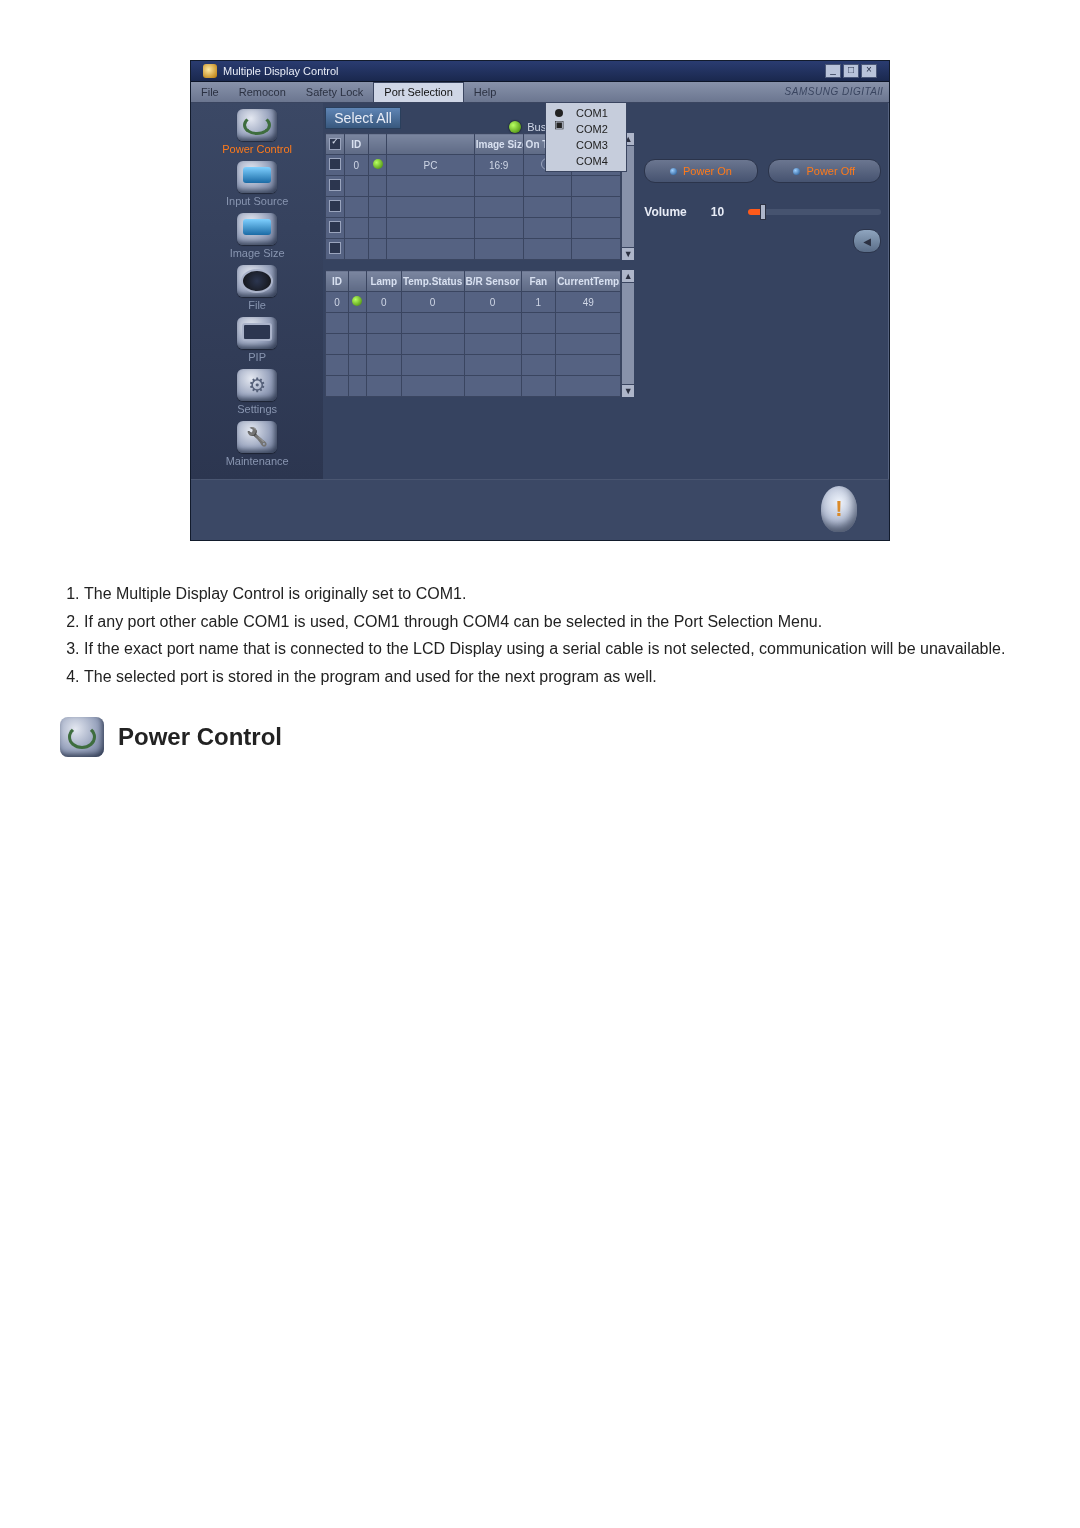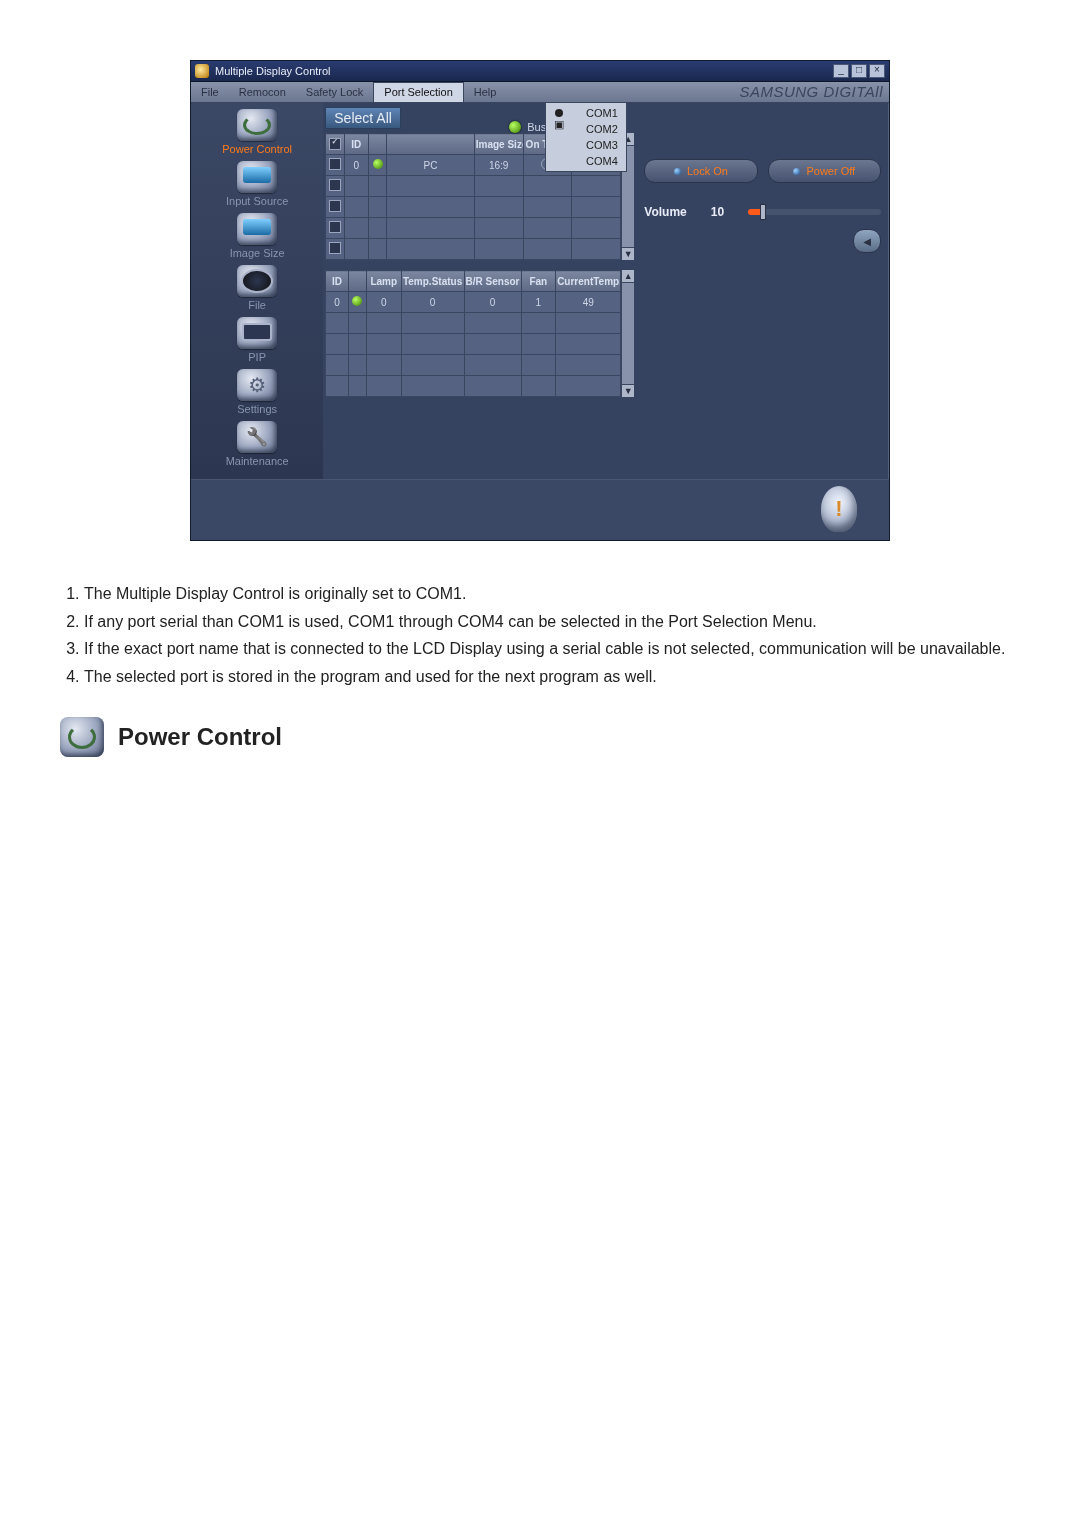--- a/index.html
+++ b/index.html
@@ -20,21 +20,21 @@
     border: 1px solid #121b2c;
     box-shadow: 0 0 0 1px #55627f inset;
     font-size: 11px;
     color: #cfd6e6;
   }
   .titlebar {
     height: 20px;
     background: linear-gradient(#2a3c71, #1a284e);
     display: flex;
     align-items: center;
-    padding: 0 4px;
+    padding: 0 12px;
     border-bottom: 1px solid #0d1528;
   }
   .titlebar .app-icon {
     width: 14px; height:14px;
     background: radial-gradient(circle at 40% 40%, #ffe9a0, #b57400);
     border-radius: 3px;
     margin-right: 6px;
   }
   .titlebar .title { flex: 1; color: #e8ecf6; }
   .titlebar .win-btns { display:flex; gap:2px; }
@@ -51,33 +51,33 @@
   }
   .menubar .menu-item {
     padding: 0 10px; color: #2b3142; line-height:20px; height:20px;
   }
   .menubar .menu-item.open {
     background: #cfd6e6; color:#111; border:1px solid #3a4560; border-bottom:none;
     height:19px; line-height:19px;
   }
   .brand {
     position:absolute; right:6px; top:0; height:32px; line-height:20px;
-    font-size:15px; color:#3a4560; font-style:italic; letter-spacing:0.5px;
+    font-size:10px; color:#3a4560; font-style:italic; letter-spacing:0.5px;
   }
   .dropdown {
     position: absolute;
     left: 354px; top: 20px;
     background: #c6cddc;
     border: 1px solid #3a4560;
     padding: 2px 0;
     z-index: 5;
     width: 80px;
   }
   .dropdown .dd-item {
-    display:flex; align-items:center; gap:22px;
+    display:flex; align-items:center; gap:12px;
     padding: 2px 8px; color:#222;
   }
   .dropdown .dd-item .dot {
     width:10px; height:10px; border-radius:50%; background:transparent;
   }
   .dropdown .dd-item.sel .dot::before {
     content:""; display:block; width:8px;height:8px;border-radius:50%;
     background:#222; margin:1px;
   }
   .win-body { display:flex; }
@@ -451,21 +451,21 @@
             <div class="ar">▲</div>
             <div class="ar bot">▼</div>
           </div>
         </div>
       </div>
 
       <div class="right">
         <div class="pwr-btns">
           <div class="pill">
             <span class="led"></span>
-            <span>Lock On</span>
+            <span>Power On</span>
           </div>
           <div class="pill">
             <span class="led"></span>
             <span>Power Off</span>
           </div>
         </div>
         <div class="vol-row">
           <span>Volume</span>
           <span>10</span>
           <div class="vol-track">
@@ -477,21 +477,21 @@
     </div>
 
     <div class="footer">
       <div class="bulb"></div>
     </div>
   </div>
 
   <div class="doc">
     <ol>
       <li>The Multiple Display Control is originally set to COM1.</li>
-      <li>If any port serial than COM1 is used, COM1 through COM4 can be selected in the Port Selection Menu.</li>
+      <li>If any port other cable COM1 is used, COM1 through COM4 can be selected in the Port Selection Menu.</li>
       <li>If the exact port name that is connected to the LCD Display using a serial cable is not selected, communication will be unavailable.</li>
       <li>The selected port is stored in the program and used for the next program as well.</li>
     </ol>
 
     <div class="section-head">
       <div class="head-icon"></div>
       <h2>Power Control</h2>
     </div>
 
   </div>

